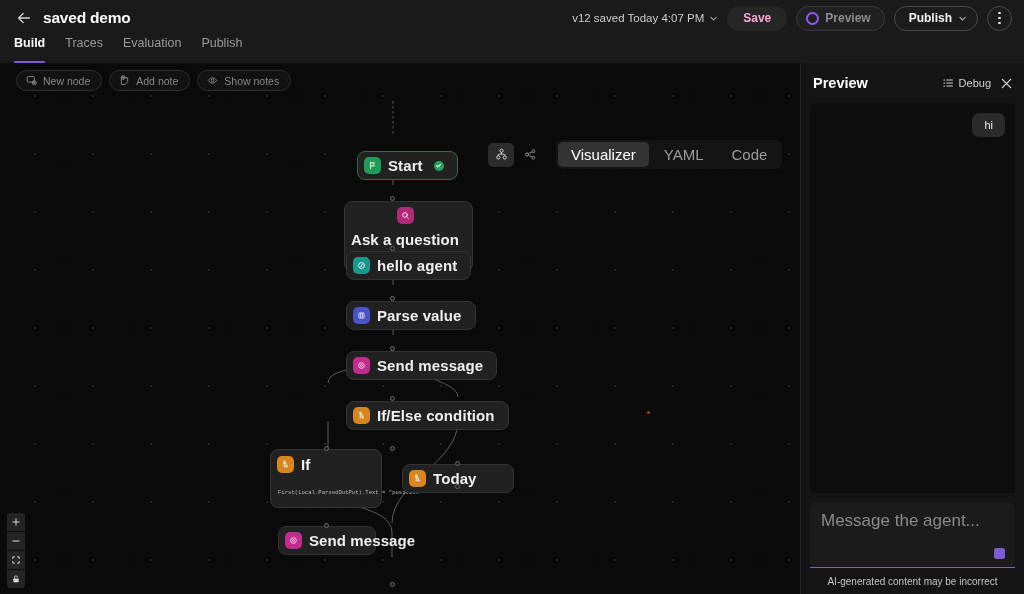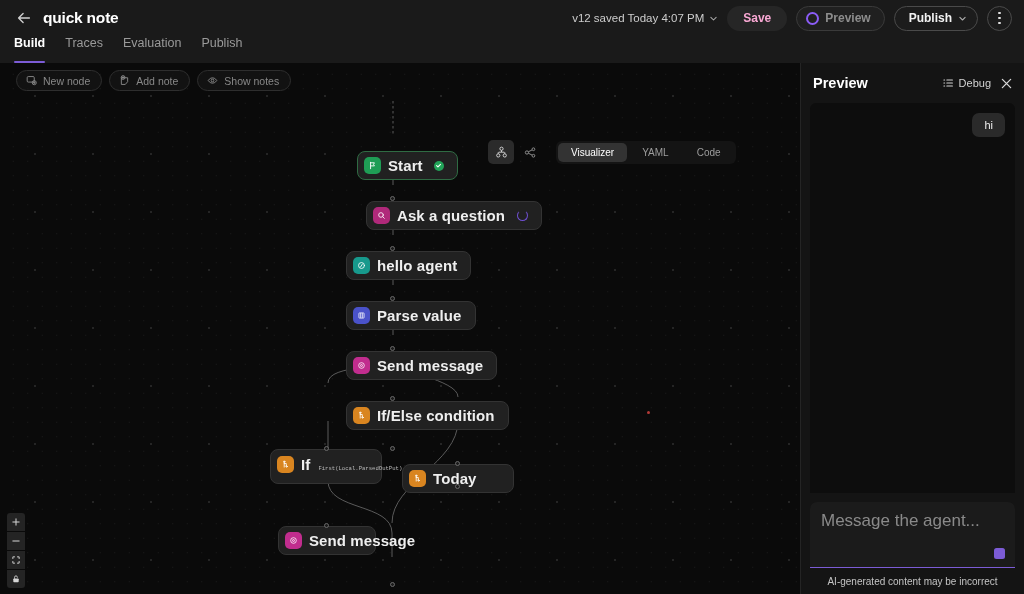--- a/index.html
+++ b/index.html
@@ -121,21 +121,21 @@
     width: 26px; height: 24px; border-radius: 5px;
     display: flex; align-items: center; justify-content: center;
     cursor: pointer; color: #8e8e8e;
   }
   .vs-icon.on { background: #2b2b2b; color: #d2d2d2; }
   .seg {
     display: flex; align-items: center; margin-left: 10px;
     background: #141414; border-radius: 6px; padding: 2px; gap: 2px;
   }
   .seg-item {
-    font-size: 10px; color: #9d9d9d; padding: 4px 13px;
+    font-size: 15px; color: #9d9d9d; padding: 4px 13px;
     border-radius: 5px; cursor: pointer; white-space: nowrap;
   }
   .seg-item.on { background: #333333; color: #ffffff; }
 
   
   .node {
     position: absolute; display: flex; align-items: center;
     background: #212121; border: 1px solid #333333;
     border-radius: 8px; padding: 5px 13px 5px 6px; gap: 7px;
     z-index: 10; cursor: pointer; white-space: nowrap;
@@ -150,21 +150,21 @@
   .node-check {
     width: 10px; height: 10px; flex: 0 0 10px; border-radius: 50%;
     background: #22a358; display: flex; align-items: center;
     justify-content: center; margin-left: 4px;
   }
   .node-spin {
     width: 11px; height: 11px; flex: 0 0 11px; border-radius: 50%;
     border: 1.6px solid #6f4fd0; border-top-color: transparent;
     margin-left: 5px;
   }
-  .node-wide { flex-direction: row; align-items: stretch; padding: 6px 2px 9px 6px; }
+  .node-wide { flex-direction: column; align-items: stretch; padding: 6px 2px 9px 6px; }
   .node-wide-head { display: flex; align-items: center; gap: 7px; }
   .node-code {
     font-family: "Liberation Mono", monospace;
     font-size: 5.6px; color: #b9b9b9; line-height: 1.55;
     margin-top: 9px; padding-left: 1px; word-break: break-all;
     max-width: 98px;
   }
   .port {
     position: absolute; width: 5px; height: 5px; border-radius: 50%;
     background: #1b1b1b; border: 1px solid #6a6a6a; z-index: 11;
@@ -234,21 +234,21 @@
 <body>
 
 <div id="app">
 
   <div class="topbar">
     <div class="back-arrow">
       <svg viewBox="0 0 20 20" width="18" height="18" fill="none" stroke="currentColor" stroke-width="1.5" stroke-linecap="round" stroke-linejoin="round">
         <path d="M16 10H4M9 5l-5 5 5 5"></path>
       </svg>
     </div>
-    <div class="app-title">quick note</div>
+    <div class="app-title">saved demo</div>
 
     <div class="topbar-right">
       <div class="version-chip">
         <span>v12 saved Today 4:07 PM</span>
         <svg class="chev" viewBox="0 0 12 12" fill="none" stroke="currentColor" stroke-width="1.4" stroke-linecap="round" stroke-linejoin="round">
             <path d="M2.5 4.5L6 8l3.5-3.5"></path>
           </svg>
       </div>
 
       <div class="btn btn-save">
@@ -360,21 +360,21 @@
         </span>
         <span class="node-label">Start</span>
         <span class="node-check">
           <svg viewBox="0 0 10 10" width="7" height="7" fill="none" stroke="#fff" stroke-width="1.6" stroke-linecap="round" stroke-linejoin="round">
               <path d="M2.3 5.2l1.9 1.9L7.8 3.3"></path>
             </svg>
         </span>
       </div>
       <div class="port" style="left:390px; top:133px;"></div>
 
-      <div class="node" style="left:366px; top:138px;">
+      <div class="node" style="left:344px; top:138px;flex-direction:column;">
         <span class="node-ico" style="background:#b0297a">
           <svg viewBox="0 0 14 14" width="9" height="9" fill="none" stroke="#fff" stroke-width="1.3" stroke-linecap="round">
               <circle cx="6.2" cy="6.2" r="3.6"></circle>
               <path d="M9 9l2.4 2.4"></path>
             </svg>
         </span>
         <span class="node-label">Ask a question</span>
         <span class="node-spin"></span>
       </div>
       <div class="port" style="left:390px; top:183px;"></div>

